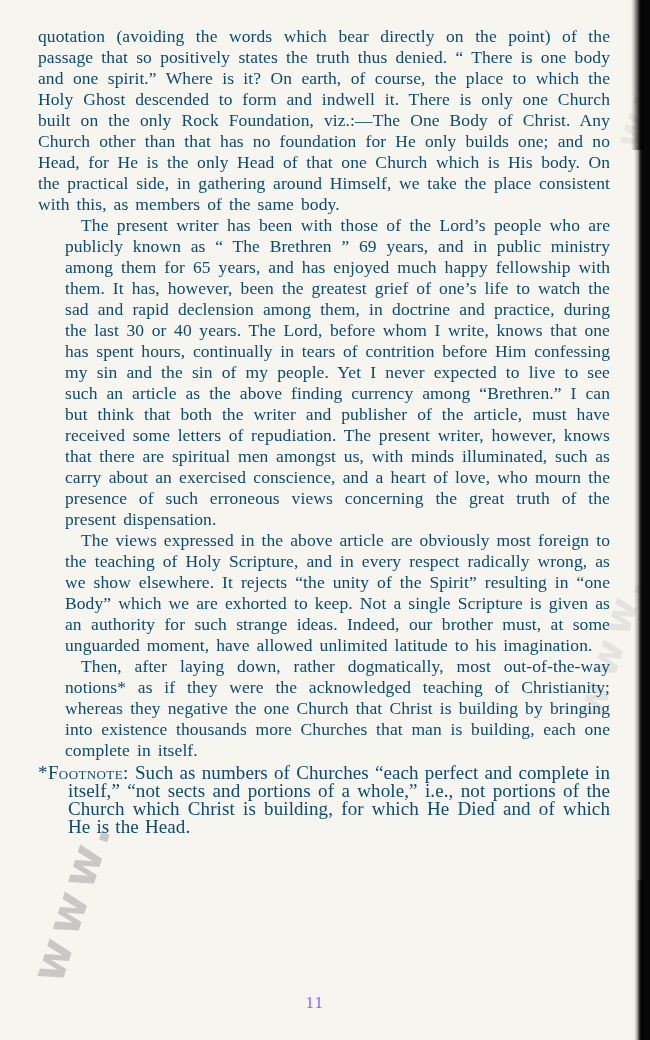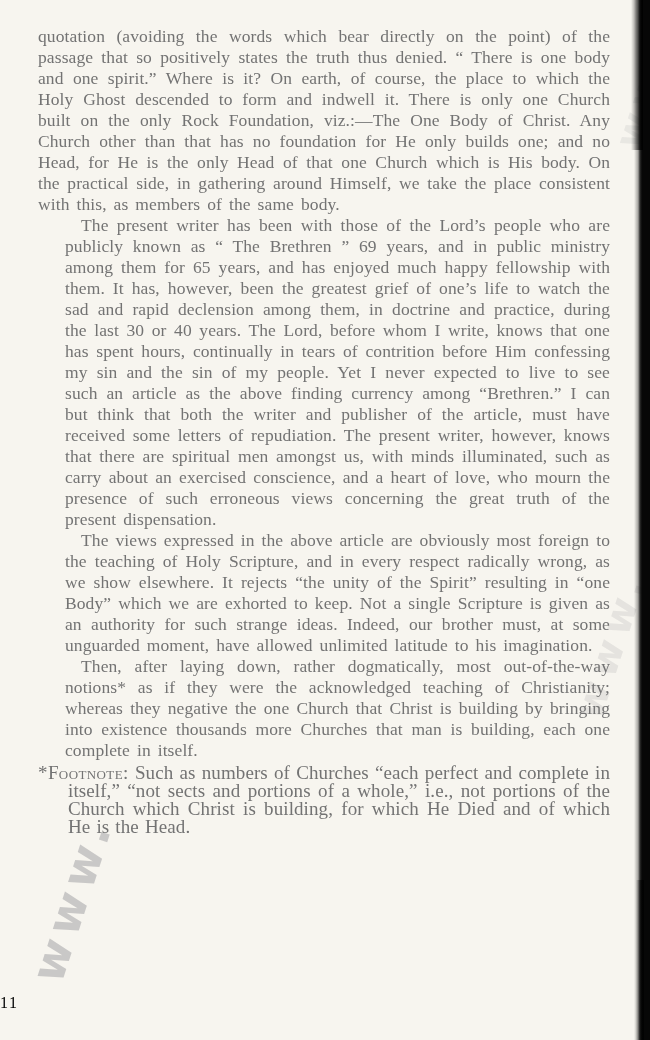--- a/index.html
+++ b/index.html
@@ -11,21 +11,21 @@
   .page {
     position: relative;
     width: 650px; height: 1040px;
     background: #f7f5ef;
     overflow: hidden;
   }
   .text-block {
     position: absolute;
     left: 38px; top: 26px;
     width: 572px;
-    color: #737373;
+    color: #0c4a6e;
     font-size: 17.5px;
     line-height: 21px;
     text-align: justify;
     word-spacing: 2.5px;
     letter-spacing: 0.1px;
   }
   .para { margin: 0; }
   .para.indent { text-indent: 16px; margin-left: 27px; }
   .footnote {
     margin: 3px 0 0 0;
@@ -35,23 +35,23 @@
     text-indent: -30px;
     word-spacing: 1.2px;
   }
   .fn-label {
     font-variant: small-caps;
     letter-spacing: 0.4px;
   }
   .page-number {
     position: absolute;
     left: 0; right: 20px; top: 994px;
-    text-align: left;
+    text-align: center;
     font-size: 16px;
-    color: #000000;
+    color: #8b5cf6;
     letter-spacing: 1.5px;
   }
   .watermark {
     position: absolute;
     font-family: "DejaVu Sans", sans-serif;
     font-weight: bold;
     letter-spacing: 7px;
     pointer-events: none;
     transform-origin: 0 0;
     transform: rotate(-72deg);

